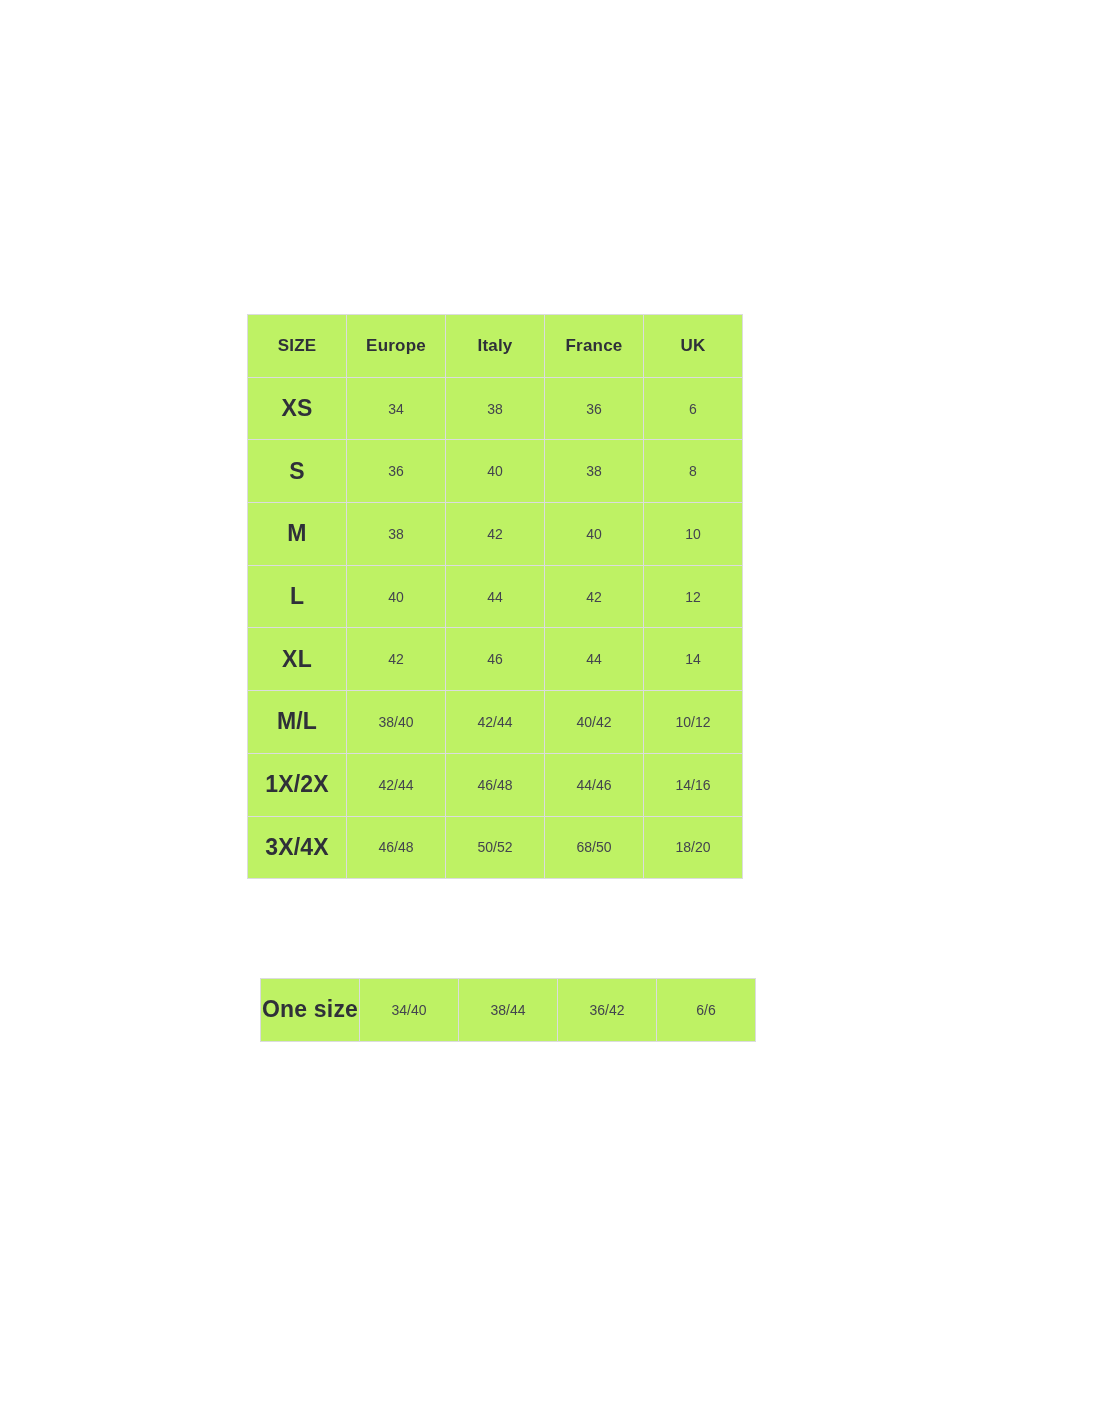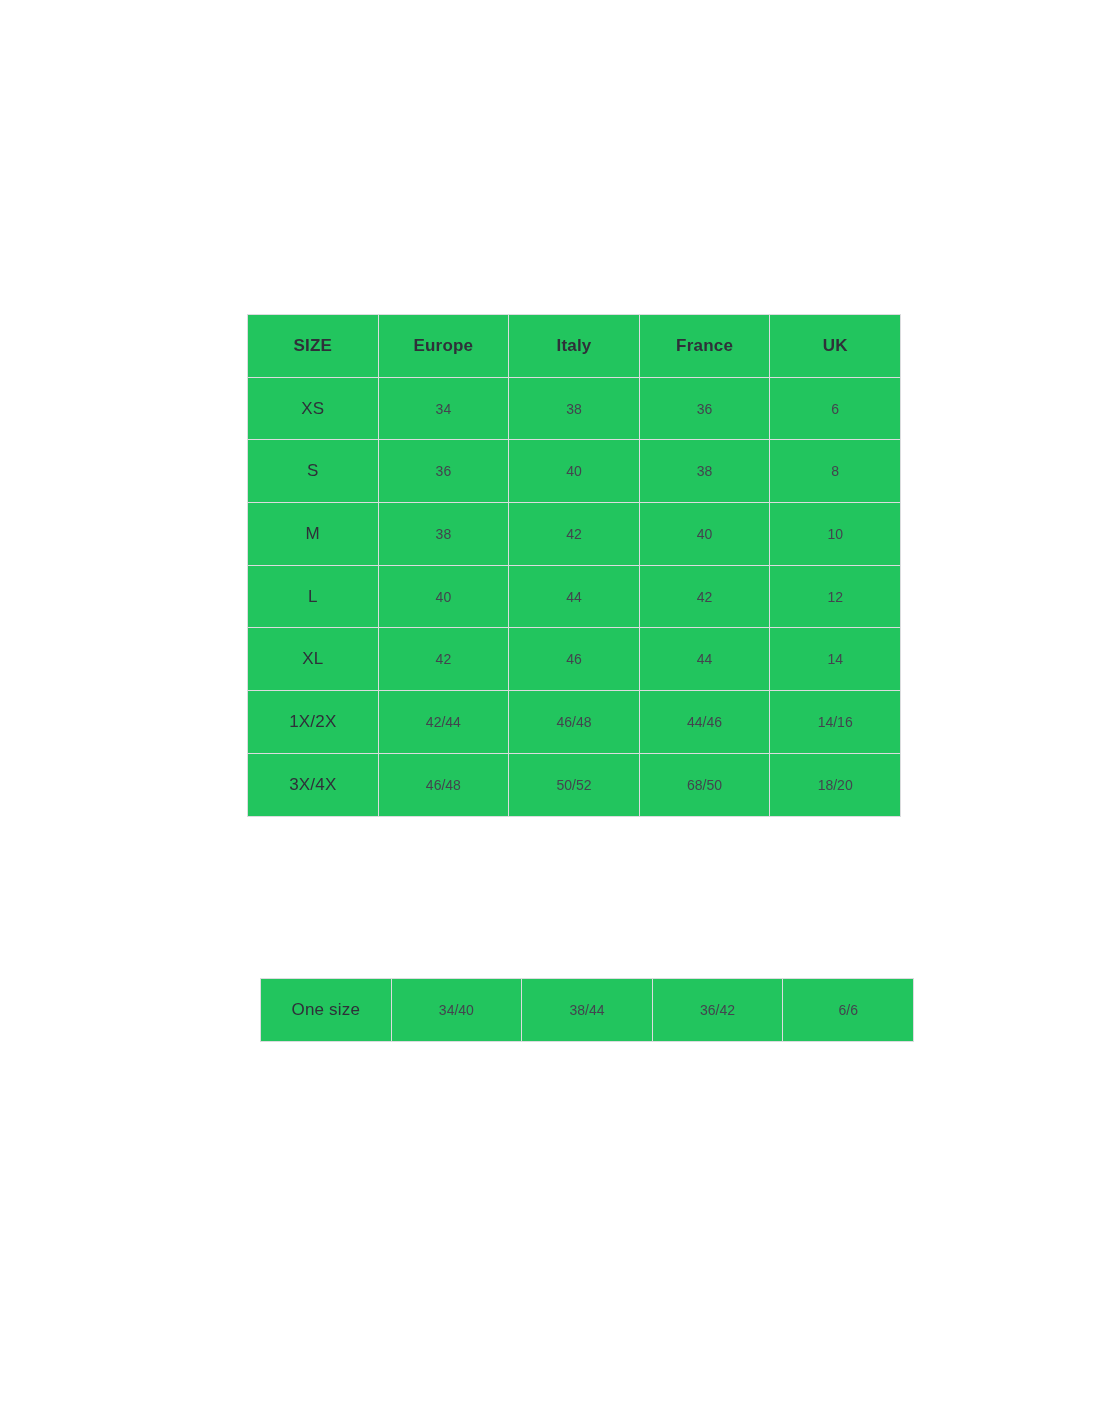--- a/index.html
+++ b/index.html
@@ -13,43 +13,43 @@
     position: relative;
     width: 1100px;
     height: 1422px;
     background: #ffffff;
     overflow: hidden;
   }
   table.size-table {
     position: absolute;
     border-collapse: collapse;
     table-layout: fixed;
-    width: 654px;
-    background: #22c55e;
+    width: 496px;
+    background: #bef264;
   }
   #table-main { left: 247px; top: 314px; }
   #table-extra { left: 260px; top: 978px; }
   table.size-table th,
   table.size-table td {
     border: 1px solid #dbdcde;
     text-align: center;
     vertical-align: middle;
     padding: 0;
   }
   #table-main tr { height: 62.7px; }
   #table-extra tr { height: 62.5px; }
   th.col-head {
     font-size: 17px;
     font-weight: 700;
     color: #2f3039;
     letter-spacing: 0.2px;
   }
   td.row-label {
-    font-size: 17px;
-    font-weight: 400;
+    font-size: 23px;
+    font-weight: 700;
     color: #2f3039;
     letter-spacing: 0.2px;
   }
   td.cell-val {
     font-size: 14px;
     font-weight: 400;
     color: #43444e;
   }
 </style>
 </head>
@@ -95,20 +95,27 @@
         <td class="cell-val">12</td>
       </tr>
       <tr>
         <td class="row-label">XL</td>
         <td class="cell-val">42</td>
         <td class="cell-val">46</td>
         <td class="cell-val">44</td>
         <td class="cell-val">14</td>
       </tr>
       <tr>
+        <td class="row-label">M/L</td>
+        <td class="cell-val">38/40</td>
+        <td class="cell-val">42/44</td>
+        <td class="cell-val">40/42</td>
+        <td class="cell-val">10/12</td>
+      </tr>
+      <tr>
         <td class="row-label">1X/2X</td>
         <td class="cell-val">42/44</td>
         <td class="cell-val">46/48</td>
         <td class="cell-val">44/46</td>
         <td class="cell-val">14/16</td>
       </tr>
       <tr>
         <td class="row-label">3X/4X</td>
         <td class="cell-val">46/48</td>
         <td class="cell-val">50/52</td>

